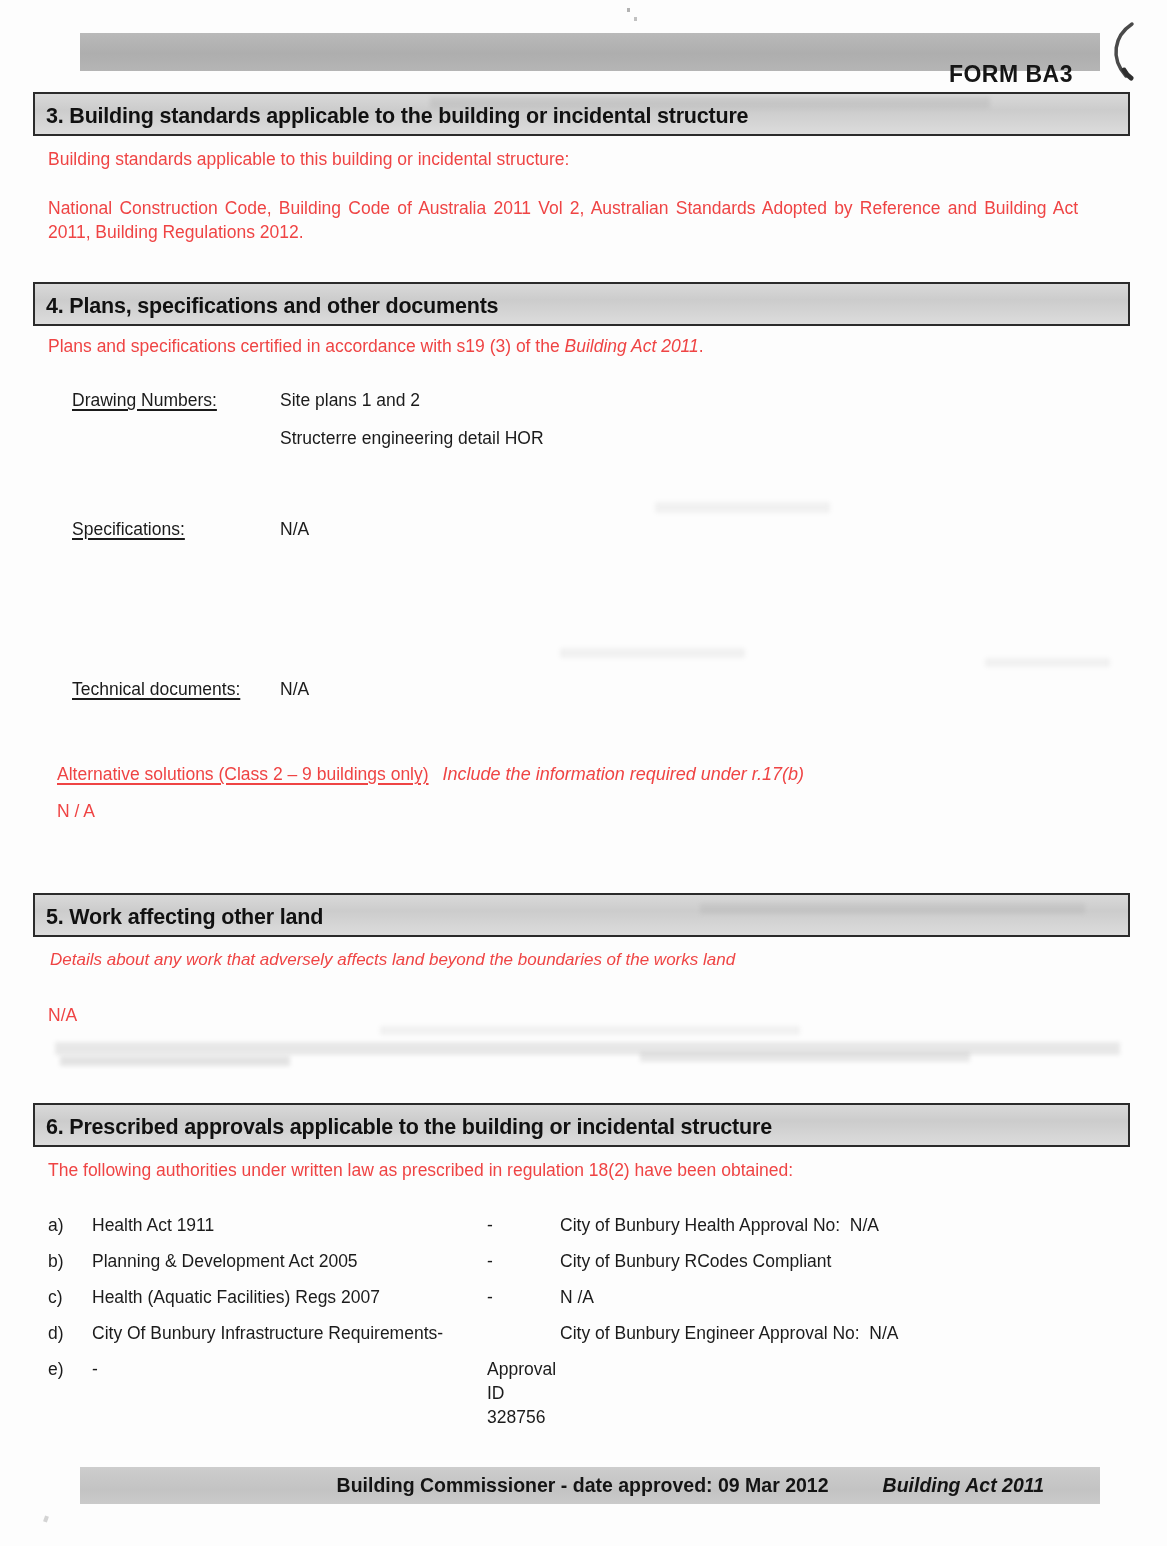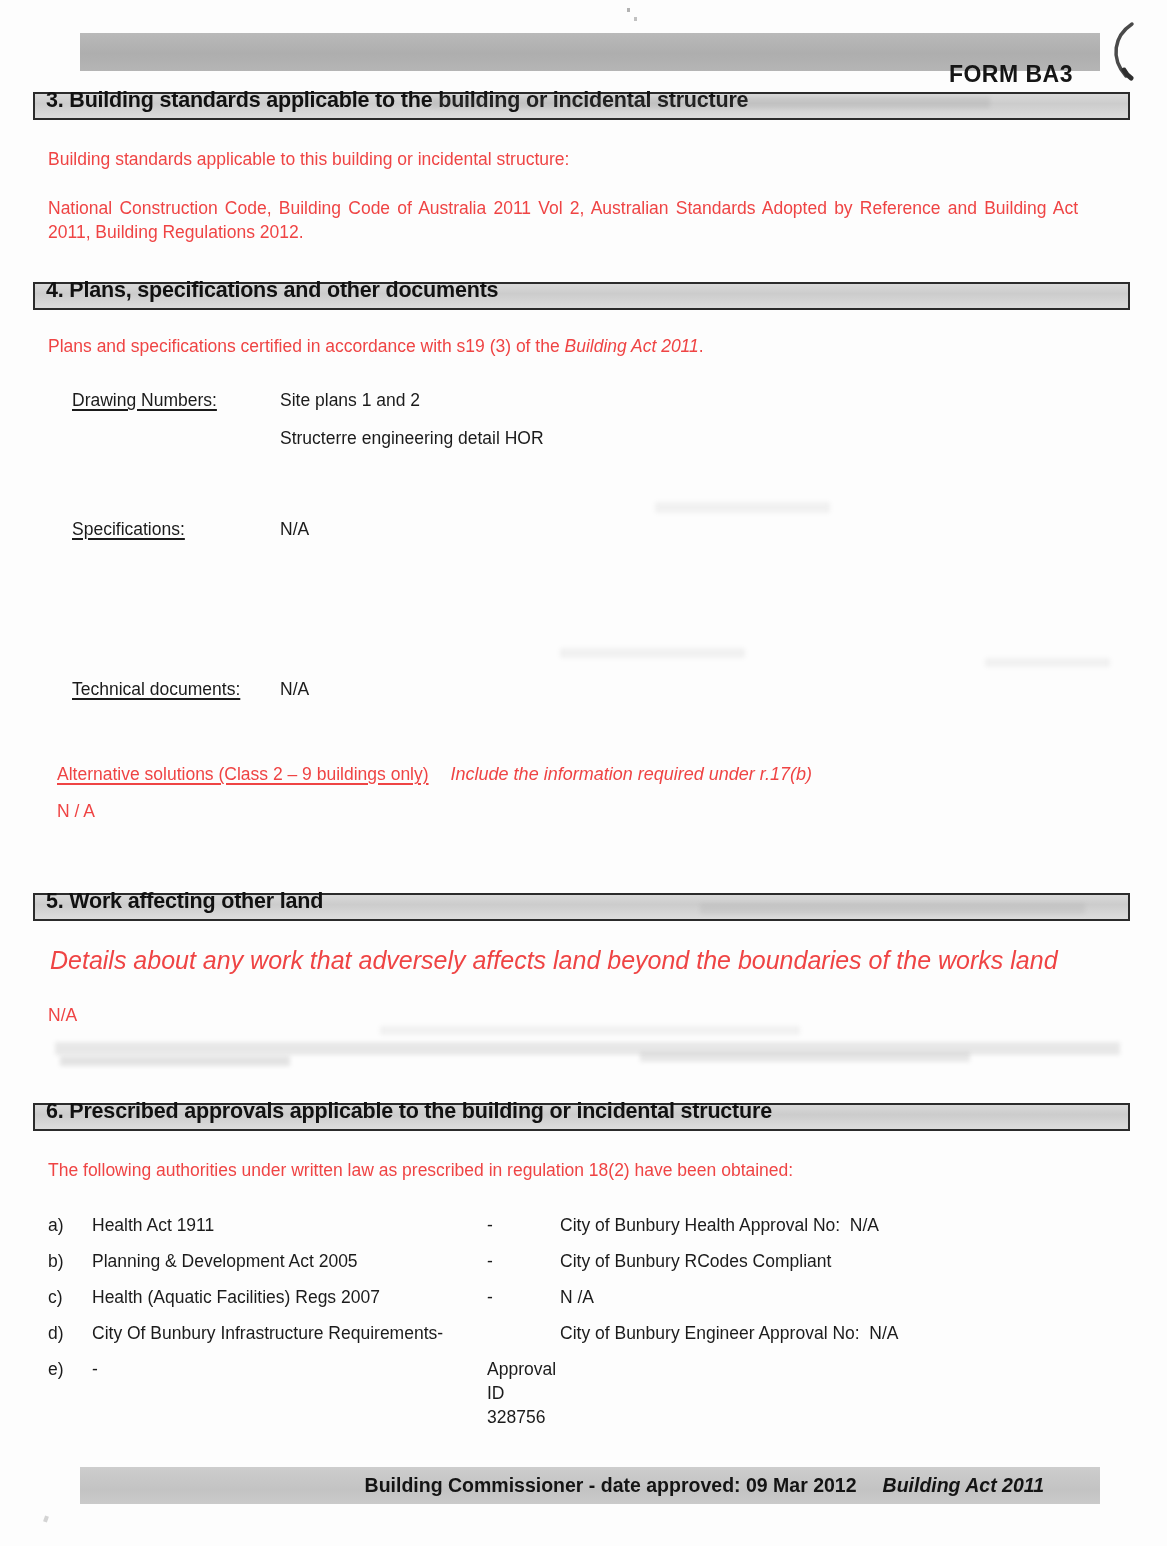--- a/index.html
+++ b/index.html
@@ -19,56 +19,56 @@
     background: linear-gradient(180deg, #b9b9b9 0%, #aeaeae 55%, #b5b5b5 100%);
     display: flex; align-items: center; justify-content: flex-end;
     padding-right: 27px; box-sizing: border-box;
   }
   .form-code { font-weight: bold; font-size: 23px; color: #161616; letter-spacing: 0.5px; margin-top: 45px; }
 
   .paren-mark { position: absolute; left: 1102px; top: 20px; }
 
   
   .section-header {
-    position: absolute; left: 33px; width: 1097px; height: 28px;
+    position: absolute; left: 33px; width: 1097px; height: 44px;
     background: linear-gradient(180deg, #d9d9d9 0%, #cccccc 40%, #dcdcdc 100%);
     border: 2px solid #2b2b2b;
     box-sizing: border-box;
     display: flex; align-items: flex-end;
     padding: 0 10px 5px 11px;
   }
   .section-header .ht { font-weight: bold; font-size: 21.5px; color: #111; letter-spacing: -0.2px; }
 
   .txt { position: absolute; font-size: 17.5px; line-height: 24px; color: #ef4444; }
   .i { font-style: italic; }
   .just { text-align: justify; }
   .ul { text-decoration: underline; text-underline-offset: 3px; text-decoration-thickness: 1.5px; }
 
   
   .frow { position: absolute; left: 48px; width: 1080px; font-size: 17.5px; line-height: 24px; }
   .flabel { position: absolute; left: 0; margin-left: 24px; }
   .fvalue { position: absolute; left: 232px; white-space: pre-wrap; }
 
   
-  .alt-note { margin-left: 22px; }
+  .alt-note { margin-left: 14px; }
 
   
   .arow {
     position: absolute; left: 48px; width: 1090px;
     display: grid; grid-template-columns: 44px 395px 73px auto;
     font-size: 17.5px; line-height: 24px;
   }
   .aresult { white-space: pre-wrap; }
 
   
   .footer-bar {
     position: absolute; left: 80px; top: 1467px; width: 1020px; height: 37px;
     background: linear-gradient(180deg, #cdcdcd 0%, #c3c3c3 60%, #cacaca 100%);
     display: flex; align-items: center; justify-content: flex-end;
-    gap: 26px; padding-right: 56px; box-sizing: border-box;
+    gap: 54px; padding-right: 56px; box-sizing: border-box;
     font-size: 19.5px; font-weight: bold; color: #141414;
   }
   .footer-right { font-style: italic; }
 
   
   .artifact { position: absolute; pointer-events: none; }
   .ghost { background: #8a8a8a; filter: blur(2px); }
 </style>
 </head>
 <body>
@@ -115,21 +115,21 @@
   </div>
 
   <div class="txt" style="left:57px; top:762px;">
     <span class="ul">Alternative solutions (Class 2 – 9 buildings only)</span><span class="i alt-note" style="font-size:18px">Include the information required under r.17(b)</span>
   </div>
   <div class="txt" style="left:57px; top:799px; white-space:pre-wrap;">N / A</div>
 
   <div class="section-header" style="top:893px">
     <span class="ht">5. Work affecting other land</span>
   </div>
-  <div class="txt i" style="left:50px; top:948px; font-size:25px;">Details about any work that adversely affects land beyond the boundaries of the works land</div>
+  <div class="txt i" style="left:50px; top:948px; font-size:17px;">Details about any work that adversely affects land beyond the boundaries of the works land</div>
   <div class="txt" style="left:48px; top:1003px;">N/A</div>
 
   <div class="section-header" style="top:1103px">
     <span class="ht">6. Prescribed approvals applicable to the building or incidental structure</span>
   </div>
   <div class="txt" style="left:48px; top:1158px;">The following authorities under written law as prescribed in regulation 18(2) have been obtained:</div>
 
   <div class="arow" style="top:1213px">
     <span>a)</span>
     <span>Health Act 1911</span>

